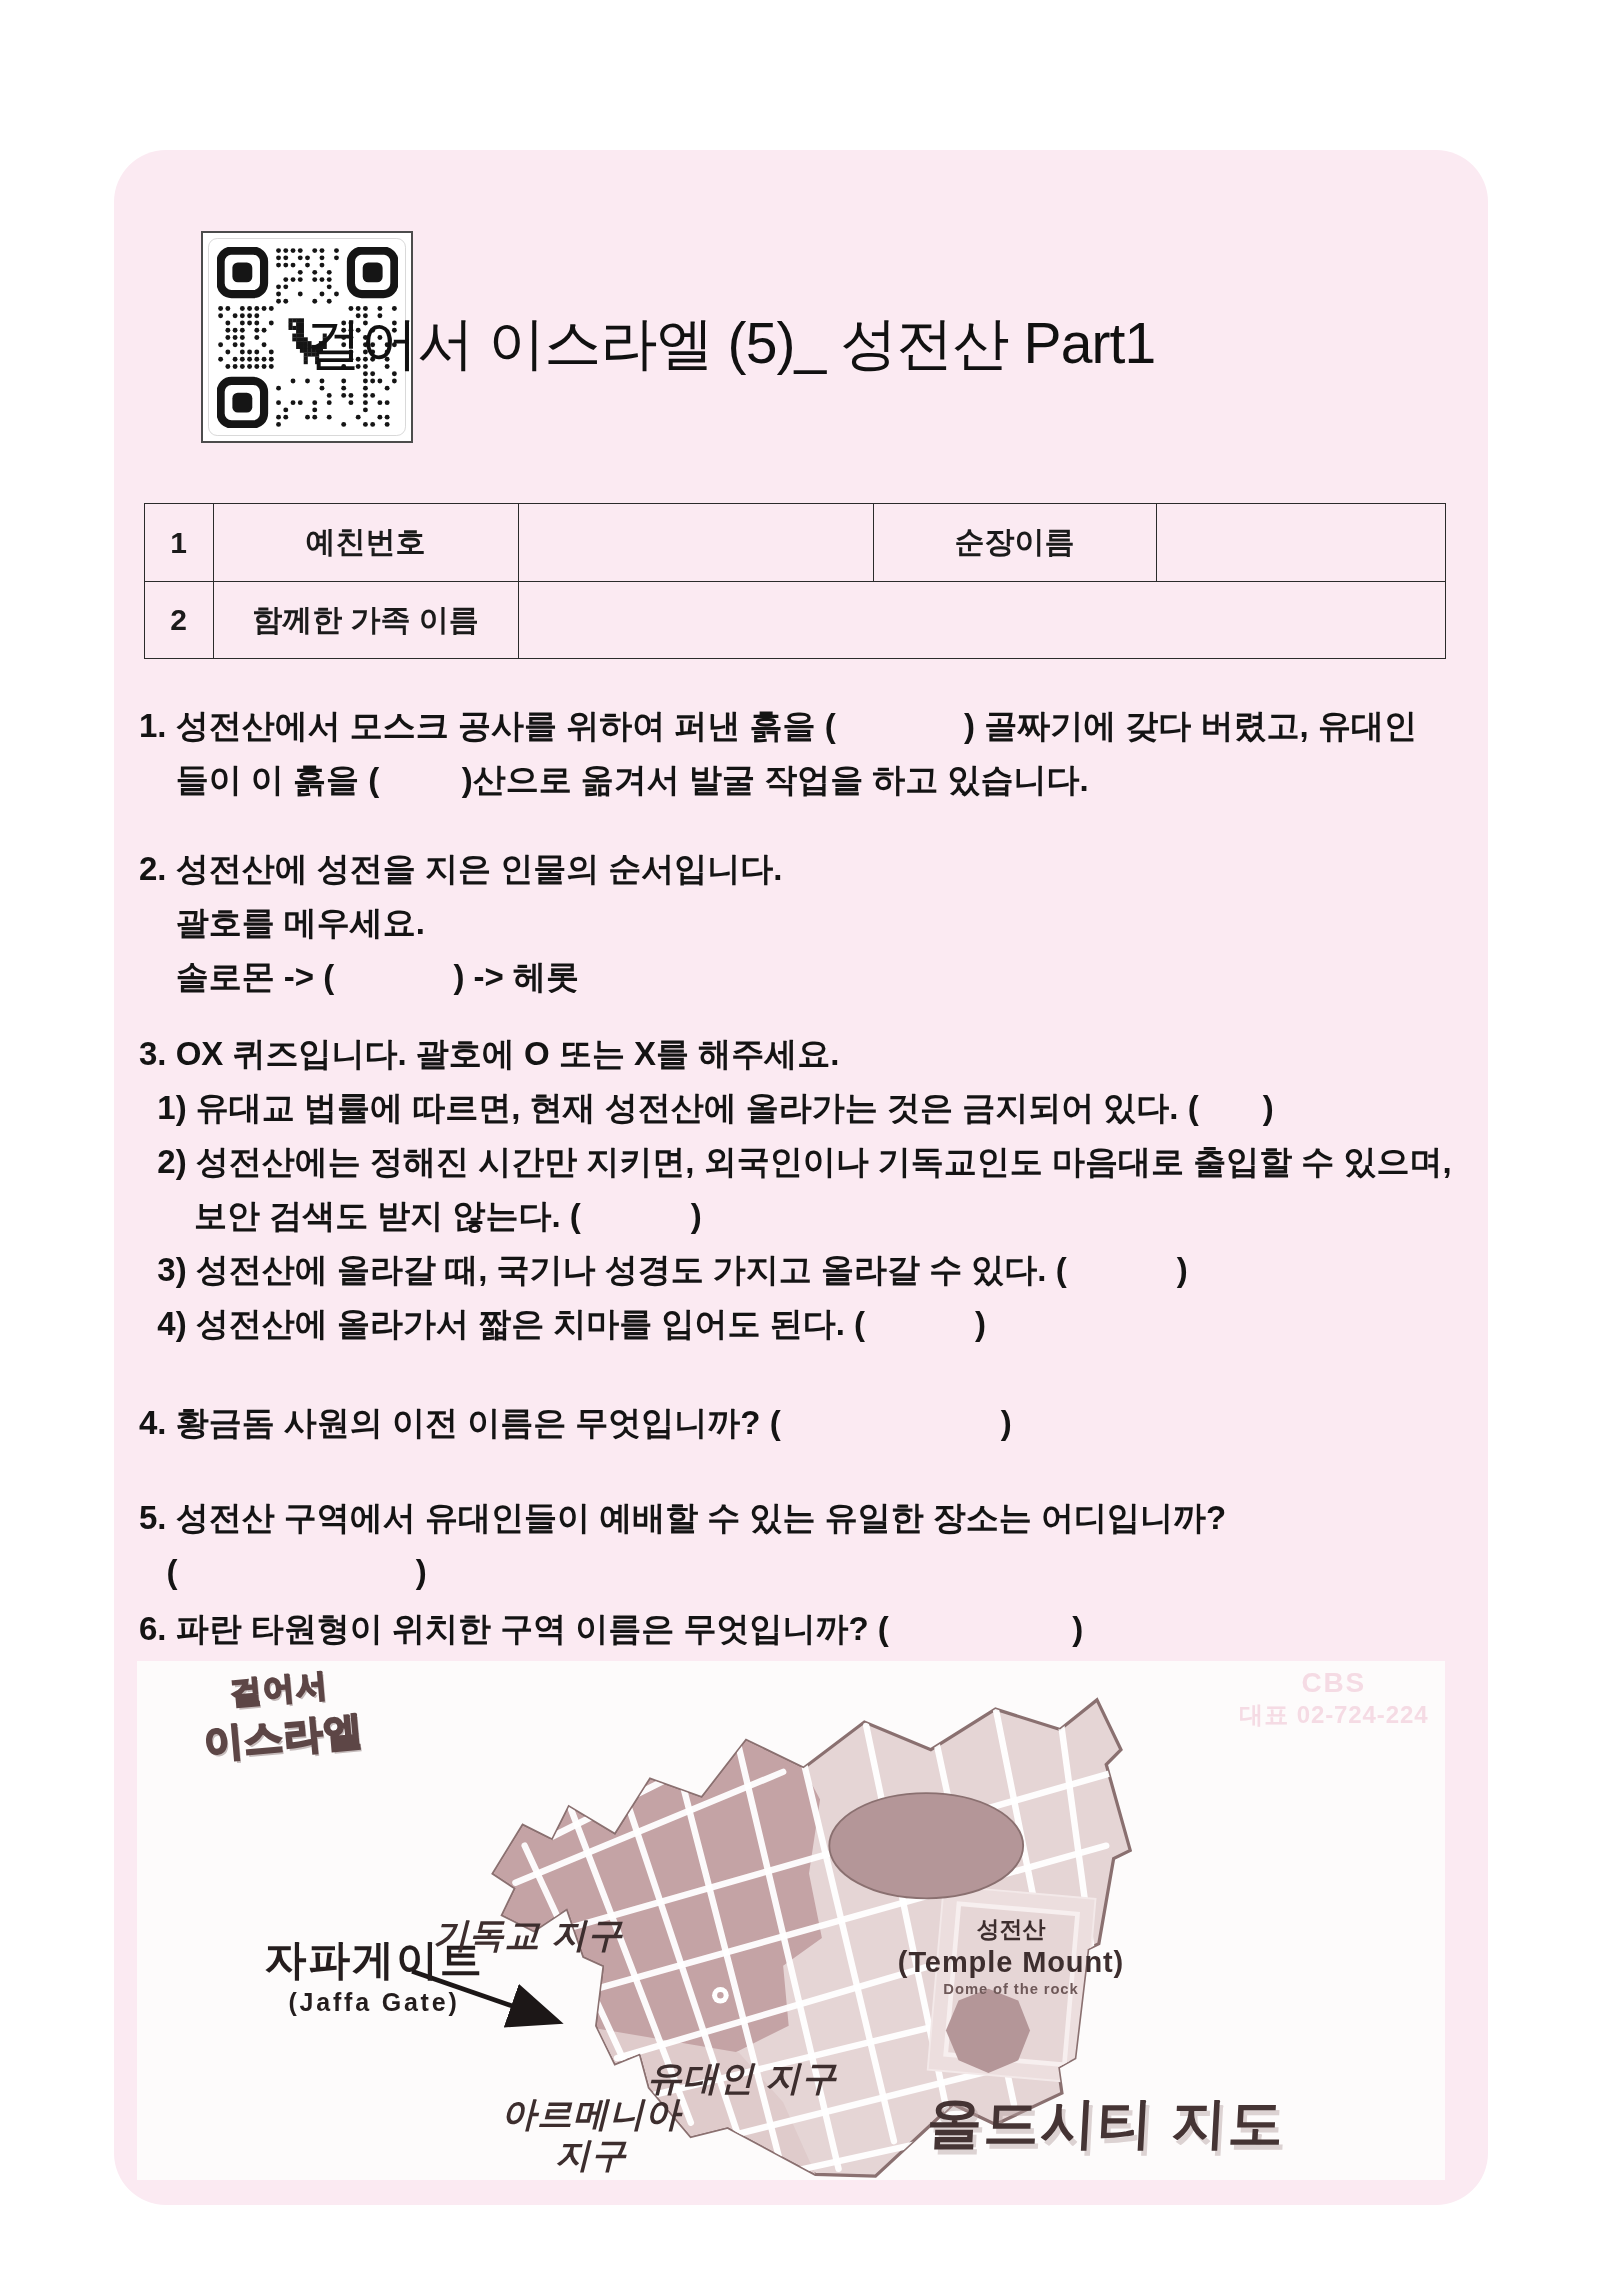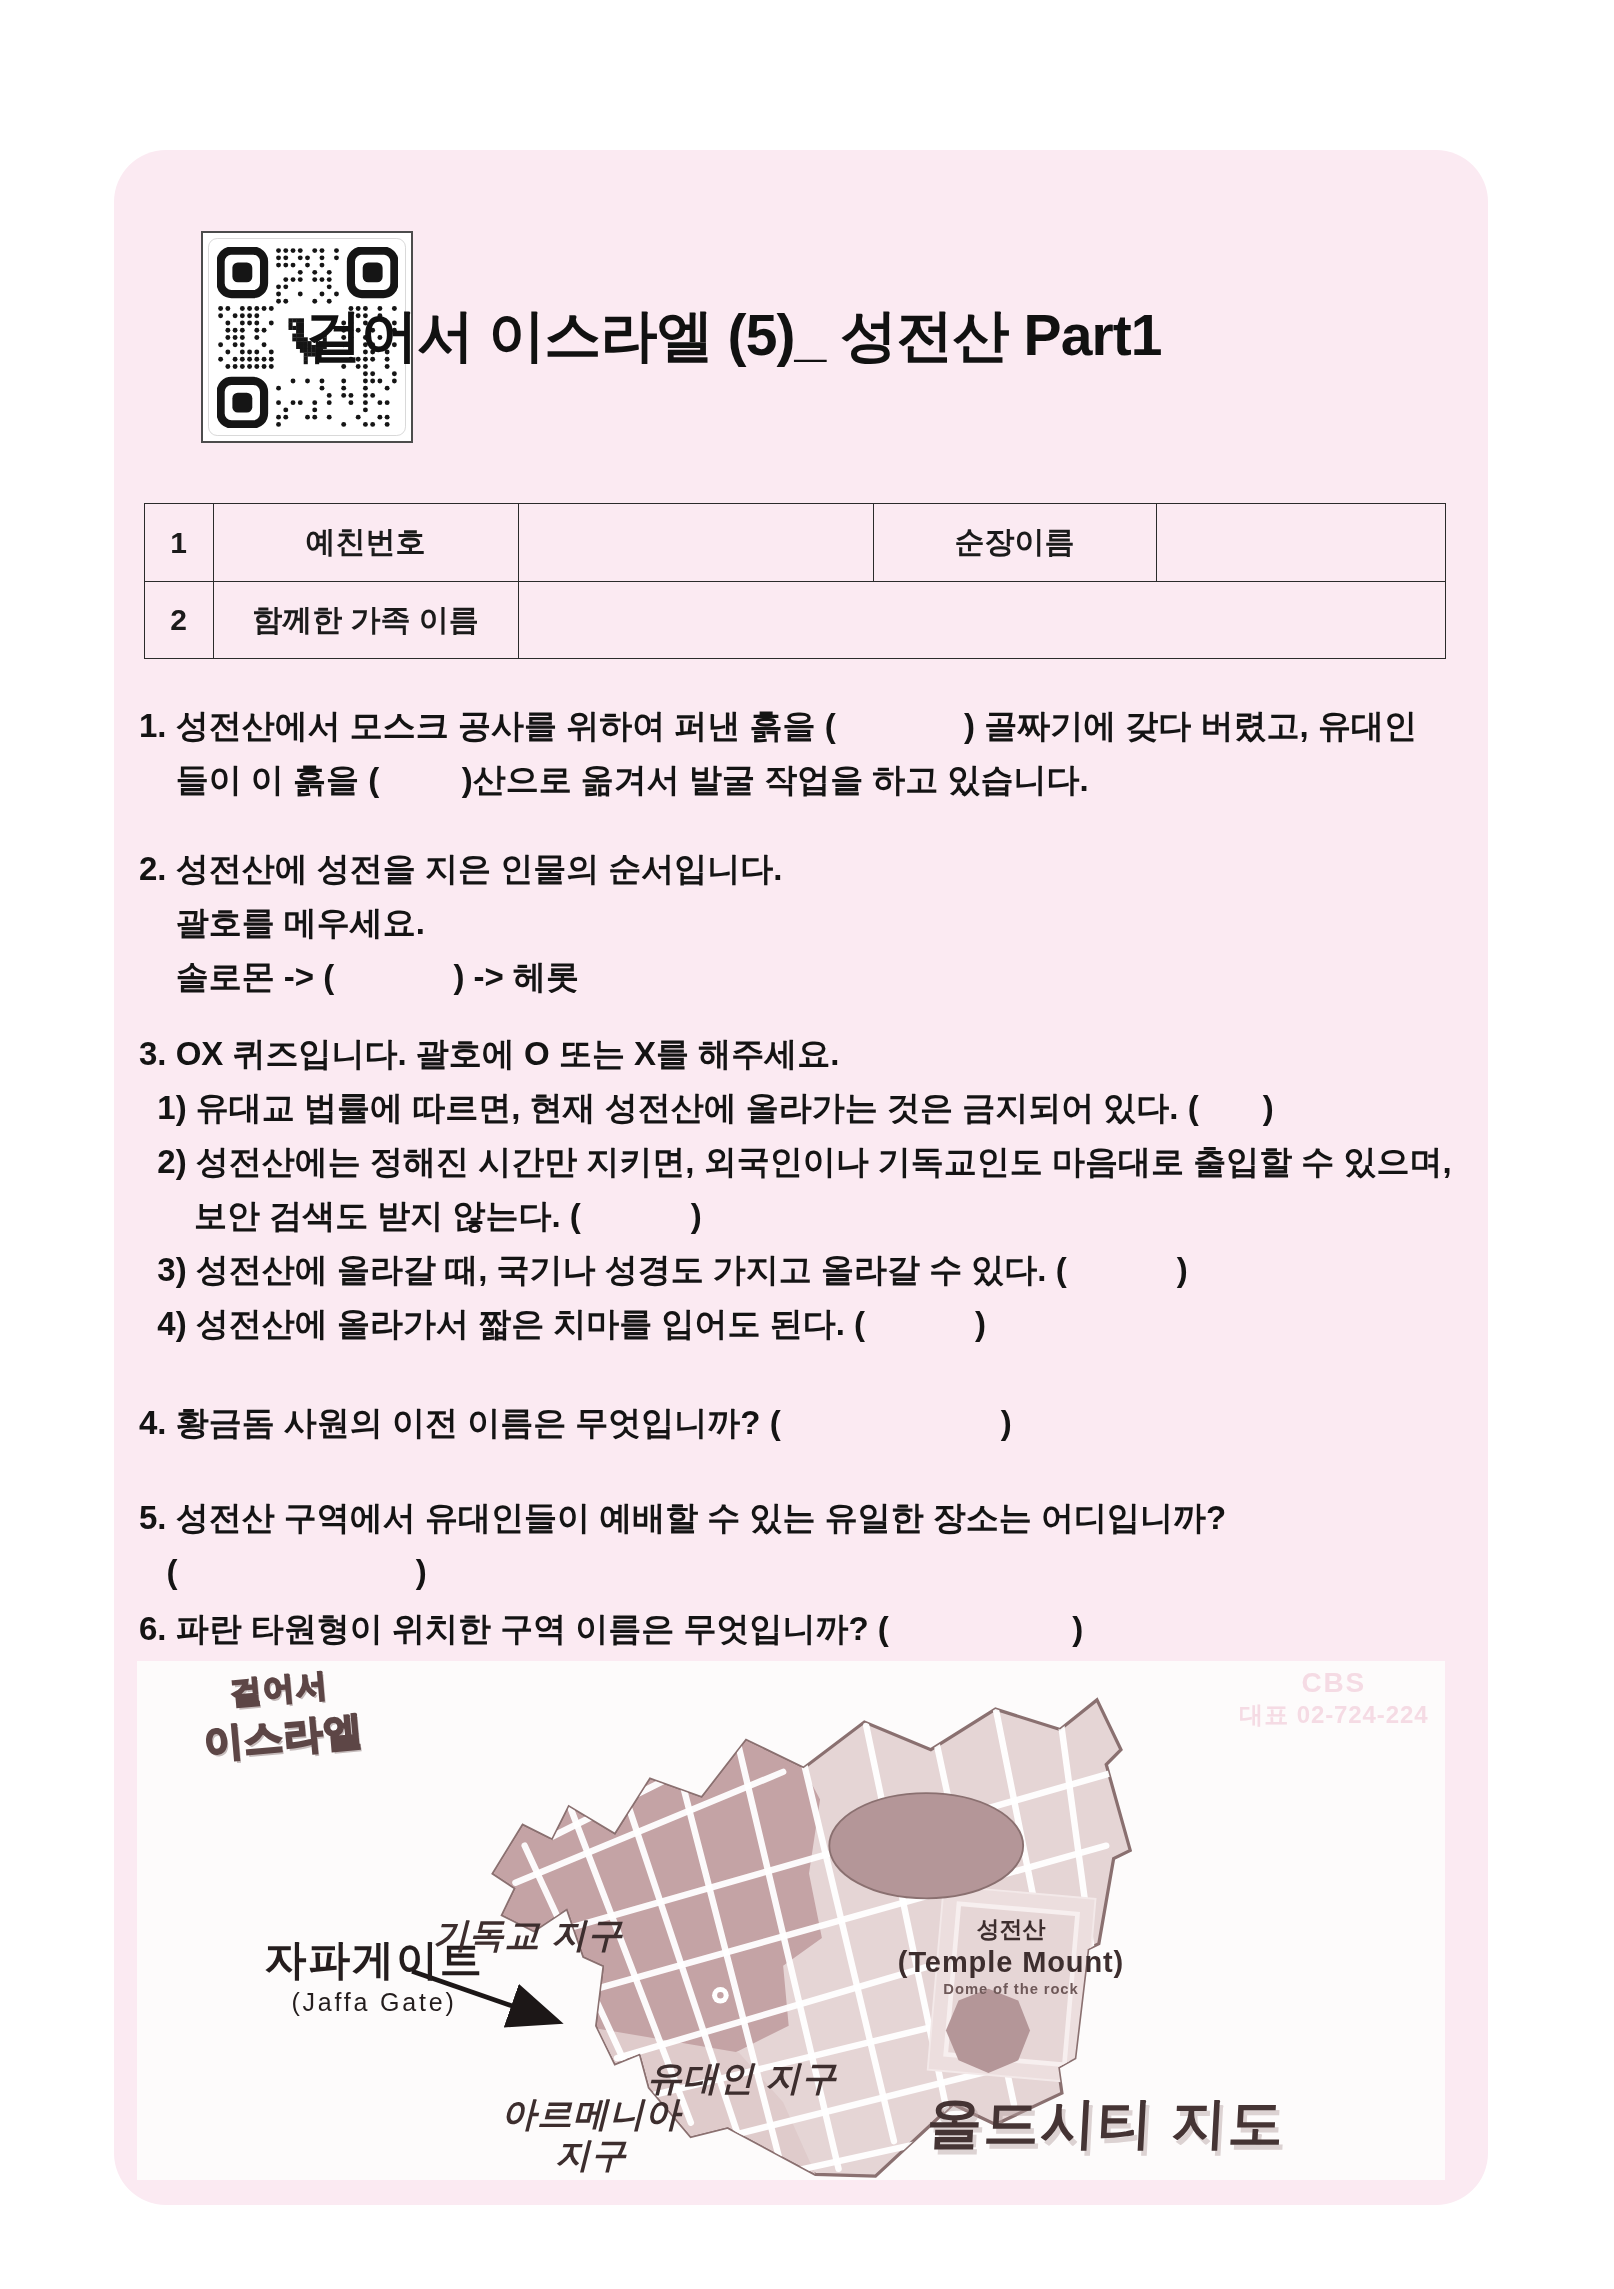--- a/index.html
+++ b/index.html
@@ -8,22 +8,22 @@
   .card{position:absolute;left:114px;top:150px;width:1374px;height:2055px;
         background:var(--card_bg);border-radius:52px;}
 
   
   .qr-box{position:absolute;left:87px;top:81px;width:212px;height:212px;background:#ffffff;
           border:2.8px solid #4c4c4c;box-sizing:border-box;display:flex;align-items:center;justify-content:center;}
   .qr-inner{width:198px;height:198px;border:1.8px solid #d9d9d9;border-radius:9.2px;box-sizing:border-box;
             display:flex;align-items:center;justify-content:center;background:#fff;}
 
   
-  .title{position:absolute;left:191px;top:148px;width:1163px;margin:0;
-         font-size:57px;font-weight:700;letter-spacing:-0.9px;color:#111;white-space:nowrap;}
+  .title{position:absolute;left:191px;top:156px;width:1163px;margin:0;
+         font-size:57px;font-weight:400;letter-spacing:-0.9px;color:#111;white-space:nowrap;}
 
   
   .info-table{position:absolute;left:29.5px;top:353px;width:1301px;border-collapse:collapse;
               font-size:30px;font-weight:600;color:#1b1b1b;table-layout:fixed;}
   .info-table td{border:1.8px solid #2b2b2b;text-align:center;vertical-align:middle;padding:0;}
   .info-table tr:nth-child(1) td{height:77px;}
   .info-table tr:nth-child(2) td{height:76px;}
 
   
   .q{position:absolute;left:25px;width:1329px;font-size:33px;font-weight:600;color:#141414;}
@@ -49,21 +49,21 @@
              text-align:center;}
   .lbl-quarter{font-size:35px;font-weight:800;font-style:italic;letter-spacing:0.9px;}
   .lbl-temple-ko{font-size:23px;font-weight:800;}
   .lbl-temple-en{font-size:29px;font-weight:800;letter-spacing:0.9px;}
   .lbl-dome{font-size:14.8px;font-weight:600;color:#6e5858;letter-spacing:0.9px;}
   .map-caption{position:absolute;transform:translate(-50%,-50%) skewX(-3deg);font-size:55px;font-weight:900;
                color:var(--caption);letter-spacing:1.8px;white-space:nowrap;
                text-shadow:3.7px 4.6px 0 rgba(180,160,160,.45);}
   .jaffa{position:absolute;transform:translate(-50%,0);text-align:center;color:#241d1d;}
   .jaffa-ko{font-size:42px;font-weight:800;letter-spacing:1.8px;}
-  .jaffa-en{font-size:25px;font-weight:400;letter-spacing:2.8px;}
+  .jaffa-en{font-size:25px;font-weight:700;letter-spacing:2.8px;}
   .logo{position:absolute;left:65px;top:7.4px;transform:rotate(-5deg);text-align:center;
         font-weight:800;color:var(--logo_fill);-webkit-text-stroke:2.3px var(--logo_stroke);
         text-shadow:1.8px 2.8px 0 rgba(93,70,70,.35);}
   .logo-line1{font-size:31px;letter-spacing:1.8px;}
   .logo-line2{font-size:39px;letter-spacing:0.9px;}
   .watermark{position:absolute;top:5.5px;right:16.6px;text-align:center;color:var(--watermark);font-weight:800;}
   .wm1{font-size:28px;letter-spacing:1.8px;}
   .wm2{font-size:24px;letter-spacing:0.9px;}
 </style>
 </head>

